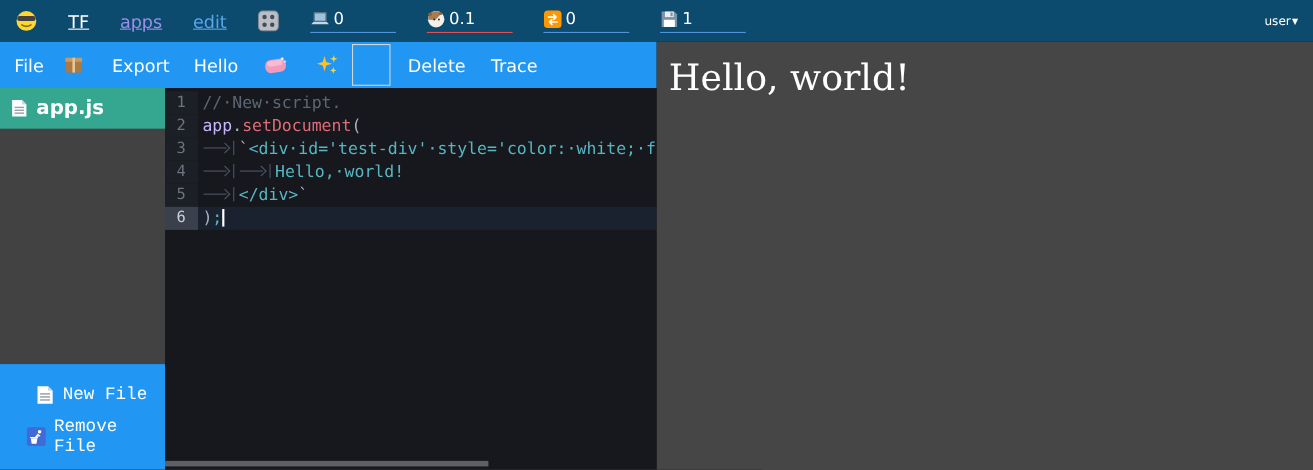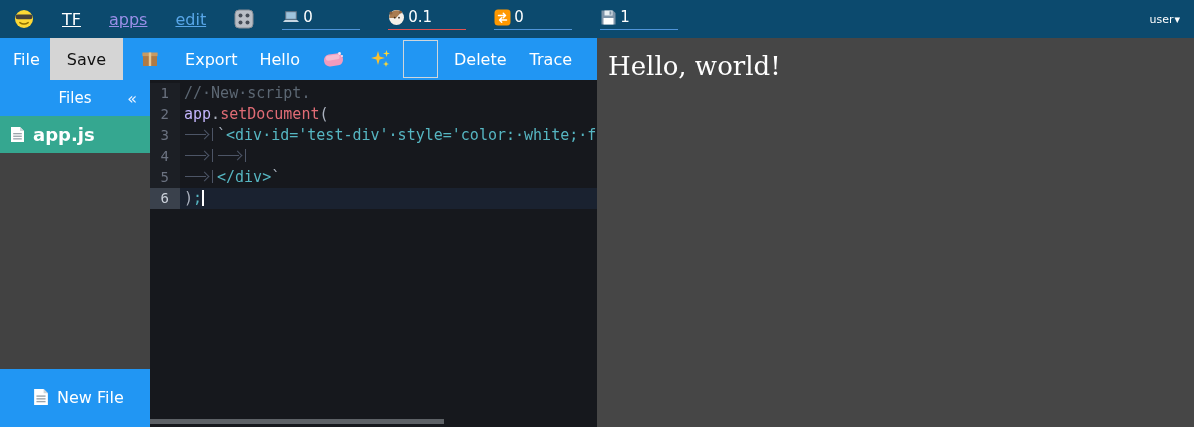--- a/index.html
+++ b/index.html
@@ -38,21 +38,21 @@
   
   .sidebar { position:absolute; left:0; top:80px; width:150px; height:347px;
              display:flex; flex-direction:column; background:#424242; }
   .files-header { position:relative; height:36px; background:#2196f3; color:#fff;
                   display:flex; align-items:center; justify-content:center; font-size:15px; flex:0 0 auto; }
   .collapse { position:absolute; right:13px; top:50%; transform:translateY(-50%);
               color:#e8f2ff; font-size:16px; cursor:pointer; }
   .file-item { height:37px; background:#35a790; color:#fff; display:flex; align-items:center;
                gap:8px; padding-left:10px; font-size:18px; font-weight:bold; cursor:pointer; flex:0 0 auto; }
   .sidebar-fill { flex:1; }
-  .sidebar-actions { flex:0 0 auto; background:#2196f3; padding:10px 0 6px 0; }
+  .sidebar-actions { flex:0 0 auto; background:#2196f3; padding:10px 0 6px 0;font-family:Liberation Mono, monospace; }
   .sb-action { display:flex; align-items:center; color:#fff; font-size:16px; cursor:pointer;
                height:28px; margin:4px 0 10px 0; }
   .sb-action.new { padding-left:33px; gap:8px; }
   .sb-action.remove { padding-left:24px; gap:7px; }
 
   
   .editor { position:absolute; left:150px; top:80px; width:447px; height:347px; background:#16181d;
             font-family:"DejaVu Sans Mono","Liberation Mono",monospace; font-size:15px; overflow:hidden;
             padding-top:3px; }
   .cline { display:flex; height:21px; line-height:21px; white-space:pre; }
@@ -70,21 +70,21 @@
          border-right:1px solid #4d5566; vertical-align:-1px; }
   .tab::before { content:""; position:absolute; left:1px; right:6px; top:6px; height:1px; background:#4d5566; }
   .tab::after { content:""; position:absolute; right:4px; top:3px; width:6px; height:6px;
                 border-top:1px solid #4d5566; border-right:1px solid #4d5566; transform:rotate(45deg); }
   .cursor { display:inline-block; width:2px; height:16px; background:#fff; vertical-align:-3px; }
   .hscroll-thumb { position:absolute; left:0; bottom:3px; width:294px; height:5px; background:#5d6166; }
 
   
   .preview { position:absolute; left:597px; top:38px; width:597px; height:389px; background:#464646; }
   .preview h1 { color:#ffffff; font-family:"DejaVu Serif","Liberation Serif",serif; font-weight:400;
-                font-size:26px; padding:13px 0 0 11px; }
+                font-size:33px; padding:13px 0 0 11px; }
 
   svg { display:block; }
 </style>
 </head>
 <body>
 
 <div class="screen">
 
   <header class="topbar">
     <span class="icon-btn">
@@ -157,21 +157,20 @@
 
     <span class="spacer"></span>
     <span class="user-menu">
       <span>user</span>
       <span>▾</span>
     </span>
   </header>
 
   <div class="toolbar">
     <span class="tb-btn tb-close">File</span>
-    <span class="tb-btn tb-save">Save</span>
     <span class="tb-btn tb-pkg icon-btn">
       <svg width="20" height="20" viewBox="0 0 20 20">
         <rect x="3" y="6" width="14" height="11" fill="#ad7a46"></rect>
         <rect x="2.4" y="3.5" width="15.2" height="3.6" fill="#c89a62"></rect>
         <rect x="8.8" y="3.5" width="2.4" height="13.5" fill="#e3c795"></rect>
       </svg>
     </span>
     <span class="tb-btn tb-export">Export</span>
     <span class="tb-btn tb-import">Hello</span>
     <span class="tb-btn tb-soap icon-btn">
@@ -188,24 +187,20 @@
         <path d="M16.5 2 L17.3 4.7 L20 5.5 L17.3 6.3 L16.5 9 L15.7 6.3 L13 5.5 L15.7 4.7 Z" fill="#fdd835"></path>
         <path d="M16 13 L16.8 15.2 L19 16 L16.8 16.8 L16 19 L15.2 16.8 L13 16 L15.2 15.2 Z" fill="#fdd835"></path>
       </svg>
     </span>
     <span class="tb-box"></span>
     <span class="tb-btn tb-delete">Delete</span>
     <span class="tb-btn tb-trace">Trace</span>
   </div>
 
   <aside class="sidebar">
-    <div class="files-header">
-      <span>Files</span>
-      <span class="collapse">«</span>
-    </div>
     <div class="file-item">
       <span>
         <svg width="15" height="17" viewBox="0 0 15 17">
           <path d="M1 1 H10 L14 5 V16 H1 Z" fill="#ffffff"></path>
           <path d="M10 1 L14 5 H10 Z" fill="#cfd6da"></path>
           <rect x="3.2" y="7" width="8.6" height="1.3" fill="#9aa4ab"></rect>
           <rect x="3.2" y="9.6" width="8.6" height="1.3" fill="#9aa4ab"></rect>
           <rect x="3.2" y="12.2" width="8.6" height="1.3" fill="#9aa4ab"></rect>
         </svg>
       </span>
@@ -218,29 +213,42 @@
           <svg width="16" height="18" viewBox="0 0 15 17">
             <path d="M1 1 H10 L14 5 V16 H1 Z" fill="#ffffff"></path>
             <path d="M10 1 L14 5 H10 Z" fill="#cfd6da"></path>
             <rect x="3.2" y="7" width="8.6" height="1.3" fill="#9aa4ab"></rect>
             <rect x="3.2" y="9.6" width="8.6" height="1.3" fill="#9aa4ab"></rect>
             <rect x="3.2" y="12.2" width="8.6" height="1.3" fill="#9aa4ab"></rect>
           </svg>
         </span>
         <span>New File</span>
       </div>
+      <div class="sb-action remove">
+        <span>
+          <svg width="18" height="18" viewBox="0 0 18 18">
+            <rect x="0.5" y="0.5" width="17" height="17" rx="2" fill="#3f6ad8"></rect>
+            <circle cx="12" cy="4.5" r="1.6" fill="#ffffff"></circle>
+            <path d="M11 6.5 L8.5 9.5" stroke="#ffffff" stroke-width="1.3"></path>
+            <path d="M9 8.5 L12.5 8" stroke="#ffffff" stroke-width="1.1"></path>
+            <path d="M4 10.5 h6 l-0.8 5 h-4.4 Z" fill="#ffffff"></path>
+            <rect x="3.4" y="9.3" width="7.2" height="1" fill="#ffffff"></rect>
+          </svg>
+        </span>
+        <span>Remove File</span>
+      </div>
     </div>
   </aside>
 
   <main class="editor">
     <div>
         <div class="cline"><span class="gut">1</span><span class="content"><span class="tk-cm">//·New·script.</span></span></div>
         <div class="cline"><span class="gut">2</span><span class="content"><span class="tk-id">app</span><span class="tk-pu">.</span><span class="tk-fn">setDocument</span><span class="tk-pu">(</span></span></div>
         <div class="cline"><span class="gut">3</span><span class="content"><span class="tab"></span><span class="tk-pu">`</span><span class="tk-st">&lt;div·id='test-div'·style='color:·white;·f</span></span></div>
-        <div class="cline"><span class="gut">4</span><span class="content"><span class="tab"></span><span class="tab"></span></span></div>
+        <div class="cline"><span class="gut">4</span><span class="content"><span class="tab"></span><span class="tab"></span><span class="tk-st">Hello,·world!</span></span></div>
         <div class="cline"><span class="gut">5</span><span class="content"><span class="tab"></span><span class="tk-st">&lt;/div&gt;</span><span class="tk-pu">`</span></span></div>
         <div class="cline active"><span class="gut">6</span><span class="content"><span class="tk-pu">)</span><span class="tk-st">;</span><span class="cursor"></span></span></div>
       </div>
     <div class="hscroll-thumb"></div>
   </main>
 
   <section class="preview">
     <h1>Hello, world!</h1>
   </section>
 

